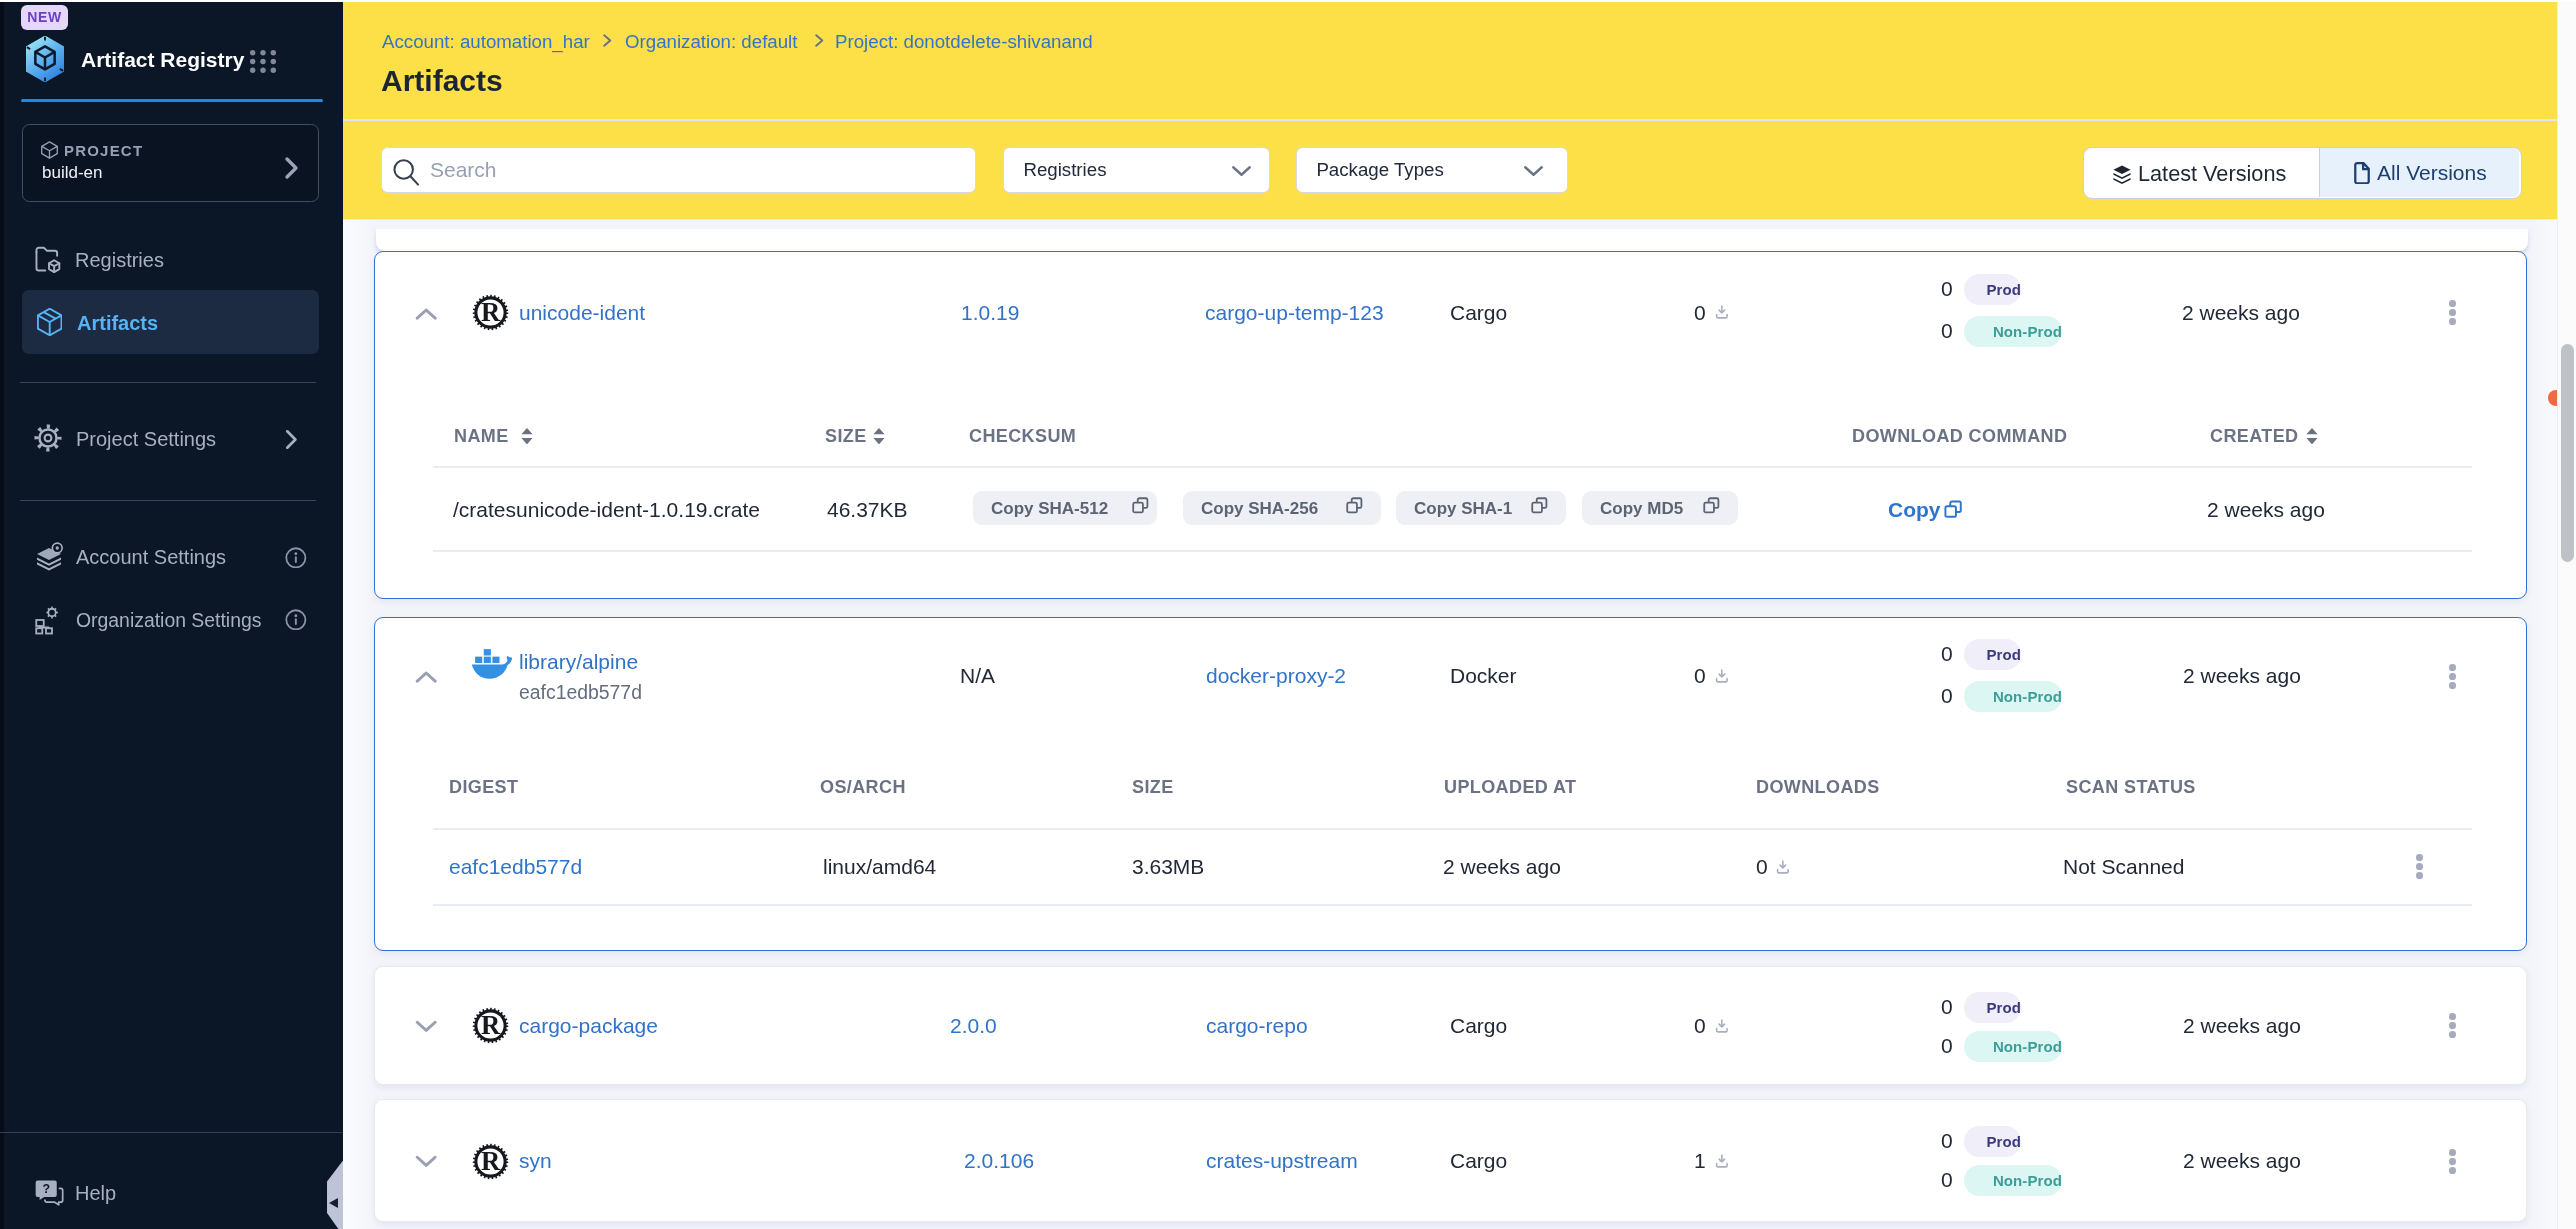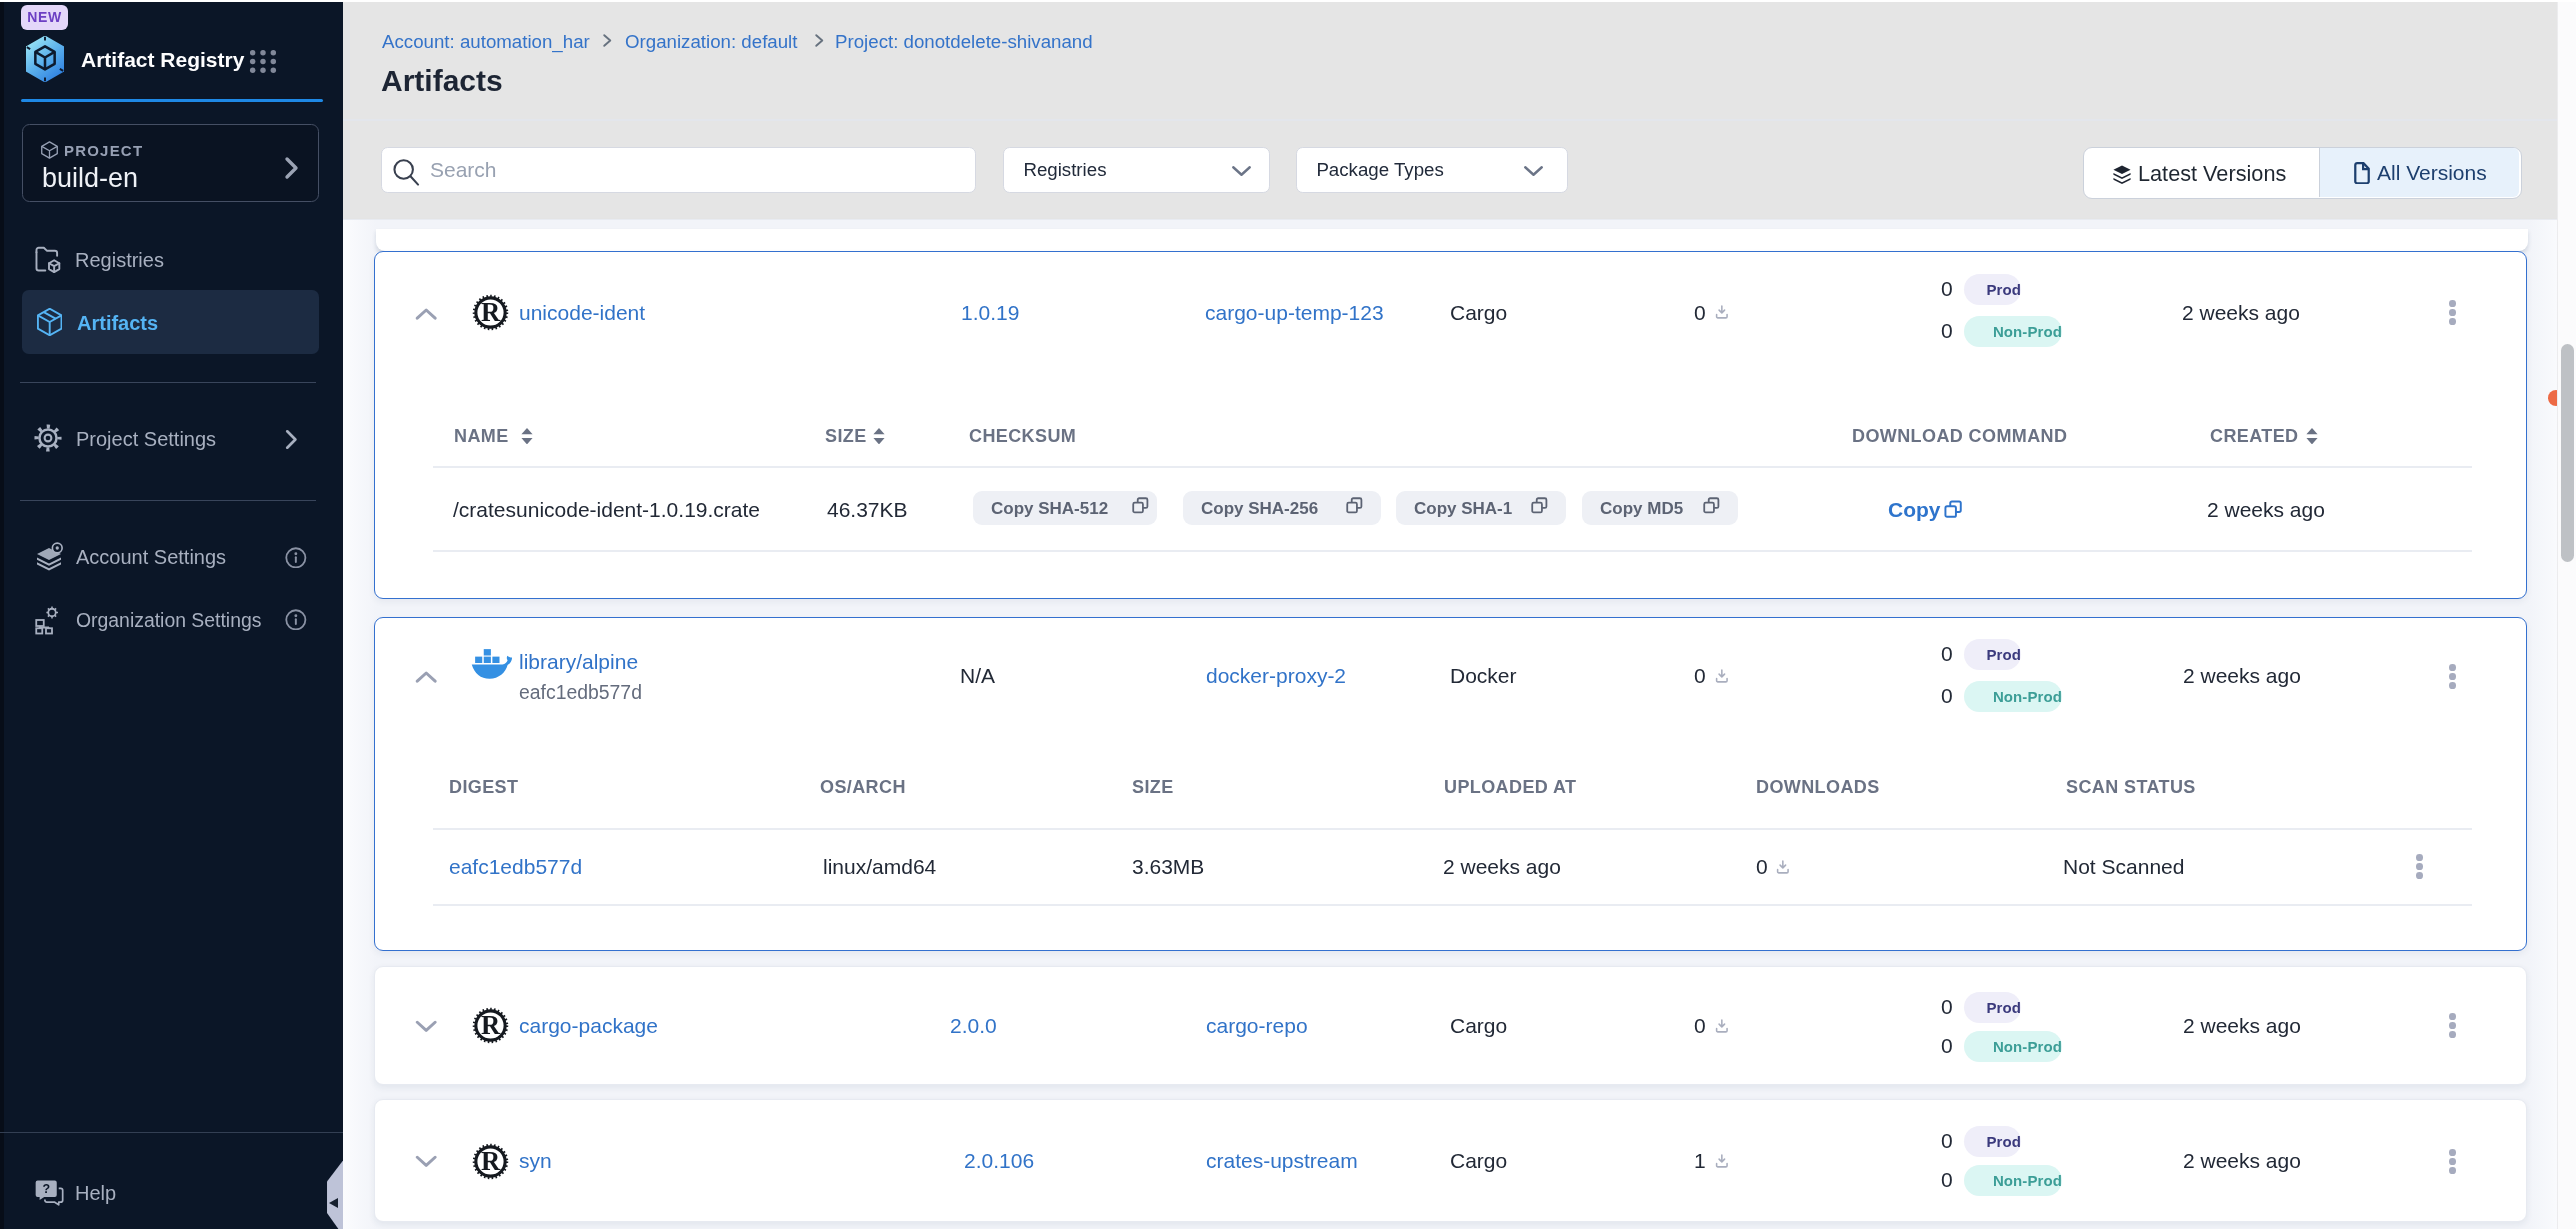--- a/index.html
+++ b/index.html
@@ -7,28 +7,28 @@
 .abs{position:absolute;z-index:5;}
 #page{position:relative;width:2576px;height:1230px;}
 
 #sidebar{position:absolute;left:0;top:1.5px;width:343px;height:1228px;background:#0B1627;}
 #sidebar .strip{position:absolute;left:0;top:0;width:3.7px;height:1228px;background:#070D18;}
 .newbadge{position:absolute;left:21px;top:3.7px;width:47px;height:25px;background:#E4D7F9;color:#6C3FC3;font-size:14px;font-weight:bold;letter-spacing:0.6px;border-radius:6px;text-align:center;line-height:25px;}
 .brandname{position:absolute;left:81px;top:46px;font-size:21px;font-weight:bold;color:#FDFDFE;}
 .blueline{position:absolute;left:21px;top:97px;width:302px;height:3.7px;background:#1E88E5;border-radius:2.2px;}
 .projbox{position:absolute;left:21.7px;top:122px;width:297px;height:78px;background:#0A1322;border:1.5px solid #454F64;border-radius:7.5px;}
 .projlabel{position:absolute;left:64px;top:140px;font-size:15px;font-weight:bold;color:#97A0B4;letter-spacing:1.2px;}
-.projname{position:absolute;left:42px;top:161px;font-size:27px;color:#EEF1F6;}
+.projname{position:absolute;left:42px;top:161px;font-size:17px;color:#EEF1F6;}
 .navtext{position:absolute;font-size:20px;color:#A8B0C0;}
 .navsel{position:absolute;left:21.7px;top:288px;width:297px;height:64px;background:#1C2B42;border-radius:6.7px;}
 .sep{position:absolute;left:20px;width:296px;height:1.5px;background:#39455B;}
 .helpsep{position:absolute;left:0;top:1130px;width:343px;height:1.5px;background:#333F53;}
 .collapse{position:absolute;left:326px;top:1159px;width:17px;height:75px;background:#BEC3D8;clip-path:polygon(100% 0%,6% 28%,6% 70%,100% 100%);}
 
-#header{position:absolute;left:343px;top:0;width:2233px;height:220px;background:#e5e5e5;}
+#header{position:absolute;left:343px;top:0;width:2233px;height:220px;background:#fde047;}
 .crumb{position:absolute;top:31px;font-size:18.7px;color:#3473C9;}
 .title{position:absolute;left:38px;top:64px;font-size:30px;font-weight:bold;color:#1D2534;}
 .hline{position:absolute;left:0;top:119px;width:2233px;height:1.5px;background:#E3E6EC;}
 .filterline{position:absolute;left:0;top:219px;width:2233px;height:1.5px;background:#E8EBF1;box-shadow:0 3px 4.5px rgba(60,70,100,.10);}
 .search{position:absolute;left:38px;top:147px;width:595px;height:46px;border:1.5px solid #D6D9E2;border-radius:6.7px;background:#fff;}
 .search .ph{position:absolute;left:48px;top:9.7px;font-size:21px;color:#98A1B1;}
 .drop{position:absolute;top:147px;height:46px;border:1.5px solid #D6D9E2;border-radius:6.7px;background:#fff;}
 .drop .dt{position:absolute;left:19.4px;top:11.2px;font-size:18.7px;color:#212A3A;}
 .toggle{position:absolute;left:1740px;top:147px;width:439px;height:52px;border:1.5px solid #CBD1DB;border-radius:9px;background:#fff;text-align:right;}
 .toggle .right{position:absolute;left:235px;top:0;width:200px;height:49px;background:#E7F1FB;border-radius:0 6px 6px 0;border-left:1.5px solid #CBD1DB;}

